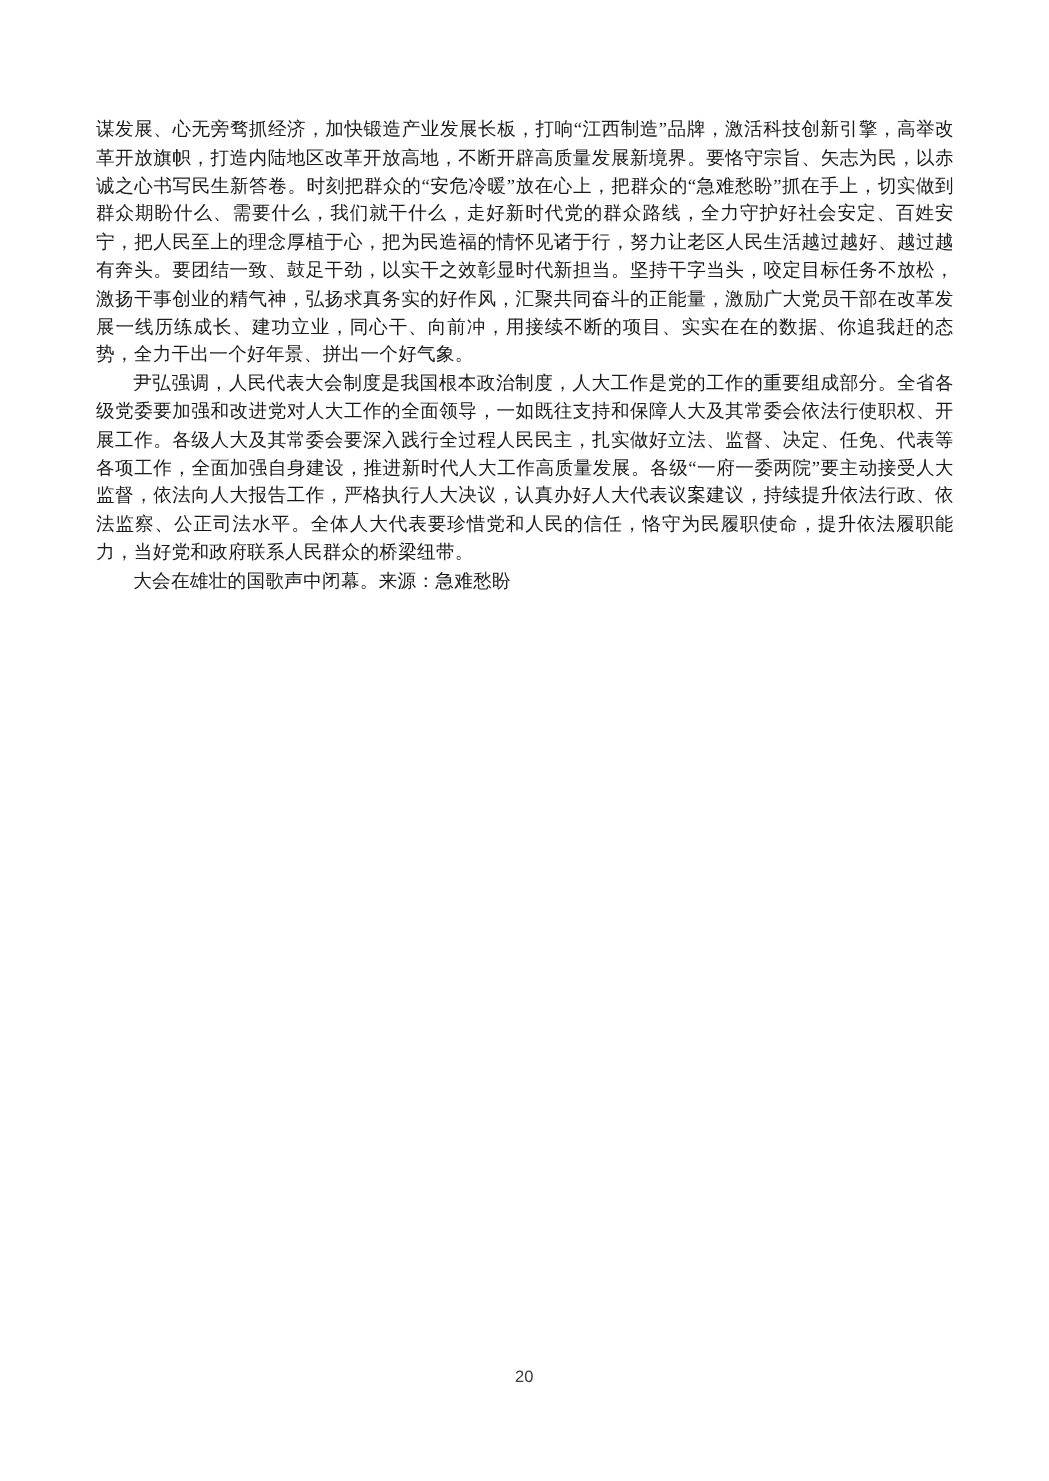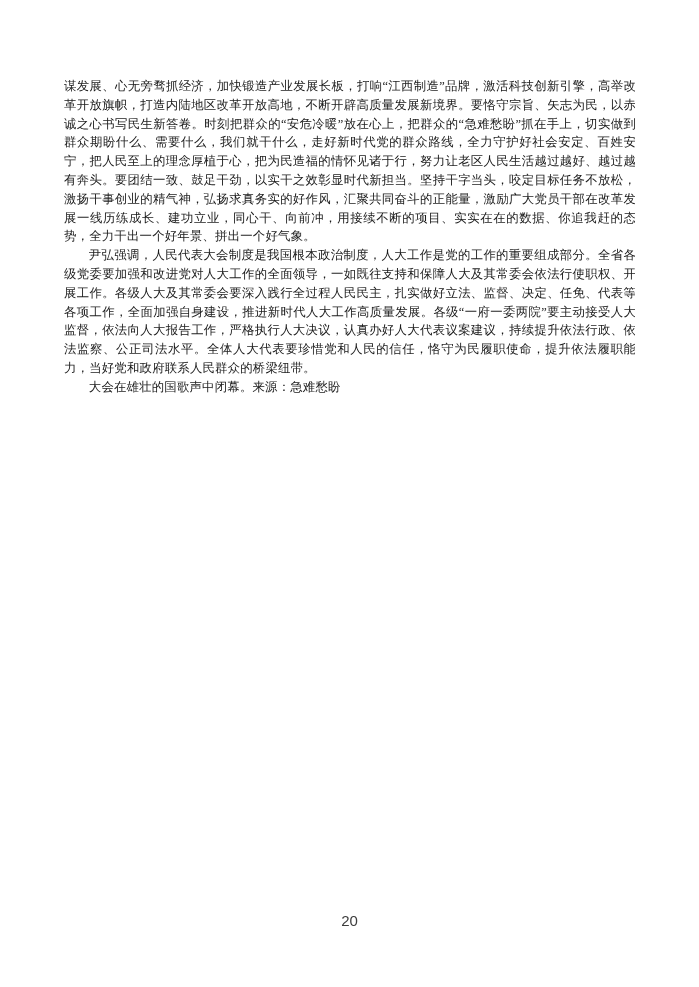--- a/index.html
+++ b/index.html
@@ -34,21 +34,21 @@
   .text-block p.indent {
     text-indent: 2em;
   }
   .page-number {
     position: absolute;
     top: 912px;
     left: 0;
     width: 699px;
     text-align: center;
     font-family: "Liberation Sans", "DejaVu Sans", sans-serif;
-    font-size: 15px;
+    font-size: 11px;
     color: #3d3d3d;
   }
 </style>
 </head>
 <body>
 
 <div class="page">
   <div class="text-block">
     <p class="no-indent">谋发展、心无旁骛抓经济，加快锻造产业发展长板，打响“江西制造”品牌，激活科技创新引擎，高举改革开放旗帜，打造内陆地区改革开放高地，不断开辟高质量发展新境界。要恪守宗旨、矢志为民，以赤诚之心书写民生新答卷。时刻把群众的“安危冷暖”放在心上，把群众的“急难愁盼”抓在手上，切实做到群众期盼什么、需要什么，我们就干什么，走好新时代党的群众路线，全力守护好社会安定、百姓安宁，把人民至上的理念厚植于心，把为民造福的情怀见诸于行，努力让老区人民生活越过越好、越过越有奔头。要团结一致、鼓足干劲，以实干之效彰显时代新担当。坚持干字当头，咬定目标任务不放松，激扬干事创业的精气神，弘扬求真务实的好作风，汇聚共同奋斗的正能量，激励广大党员干部在改革发展一线历练成长、建功立业，同心干、向前冲，用接续不断的项目、实实在在的数据、你追我赶的态势，全力干出一个好年景、拼出一个好气象。</p>
     <p class="indent">尹弘强调，人民代表大会制度是我国根本政治制度，人大工作是党的工作的重要组成部分。全省各级党委要加强和改进党对人大工作的全面领导，一如既往支持和保障人大及其常委会依法行使职权、开展工作。各级人大及其常委会要深入践行全过程人民民主，扎实做好立法、监督、决定、任免、代表等各项工作，全面加强自身建设，推进新时代人大工作高质量发展。各级“一府一委两院”要主动接受人大监督，依法向人大报告工作，严格执行人大决议，认真办好人大代表议案建议，持续提升依法行政、依法监察、公正司法水平。全体人大代表要珍惜党和人民的信任，恪守为民履职使命，提升依法履职能力，当好党和政府联系人民群众的桥梁纽带。</p>

